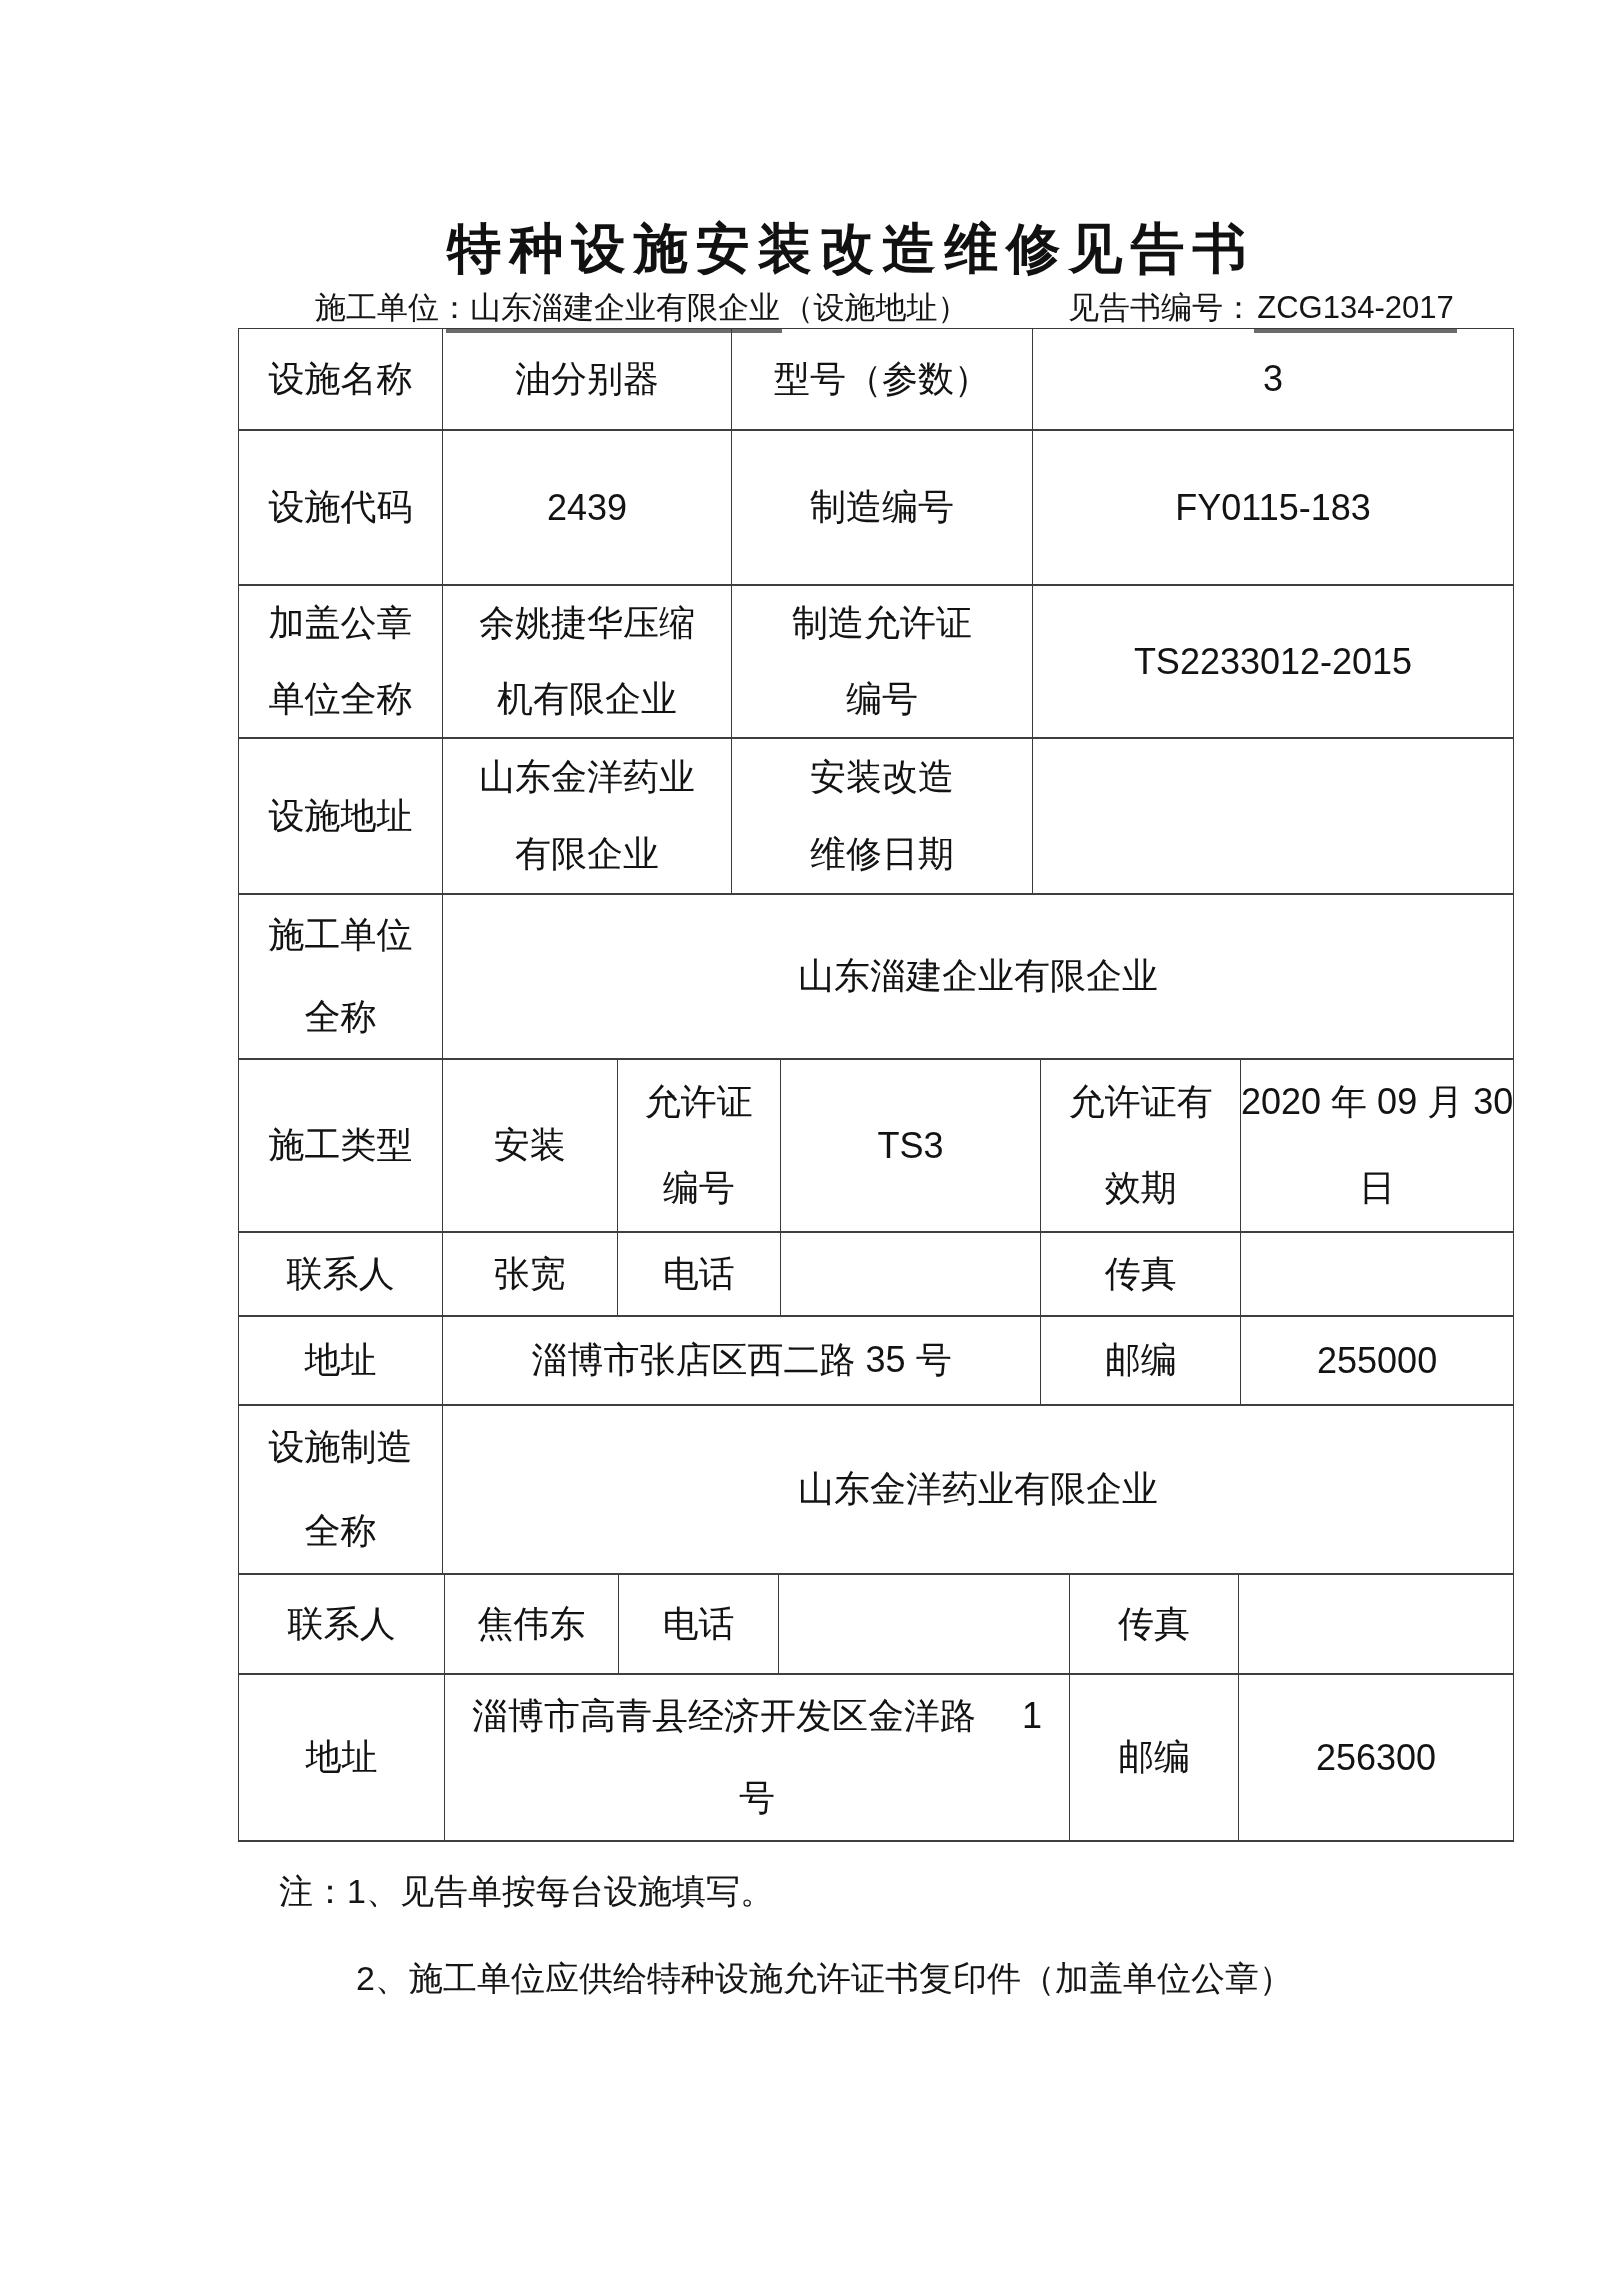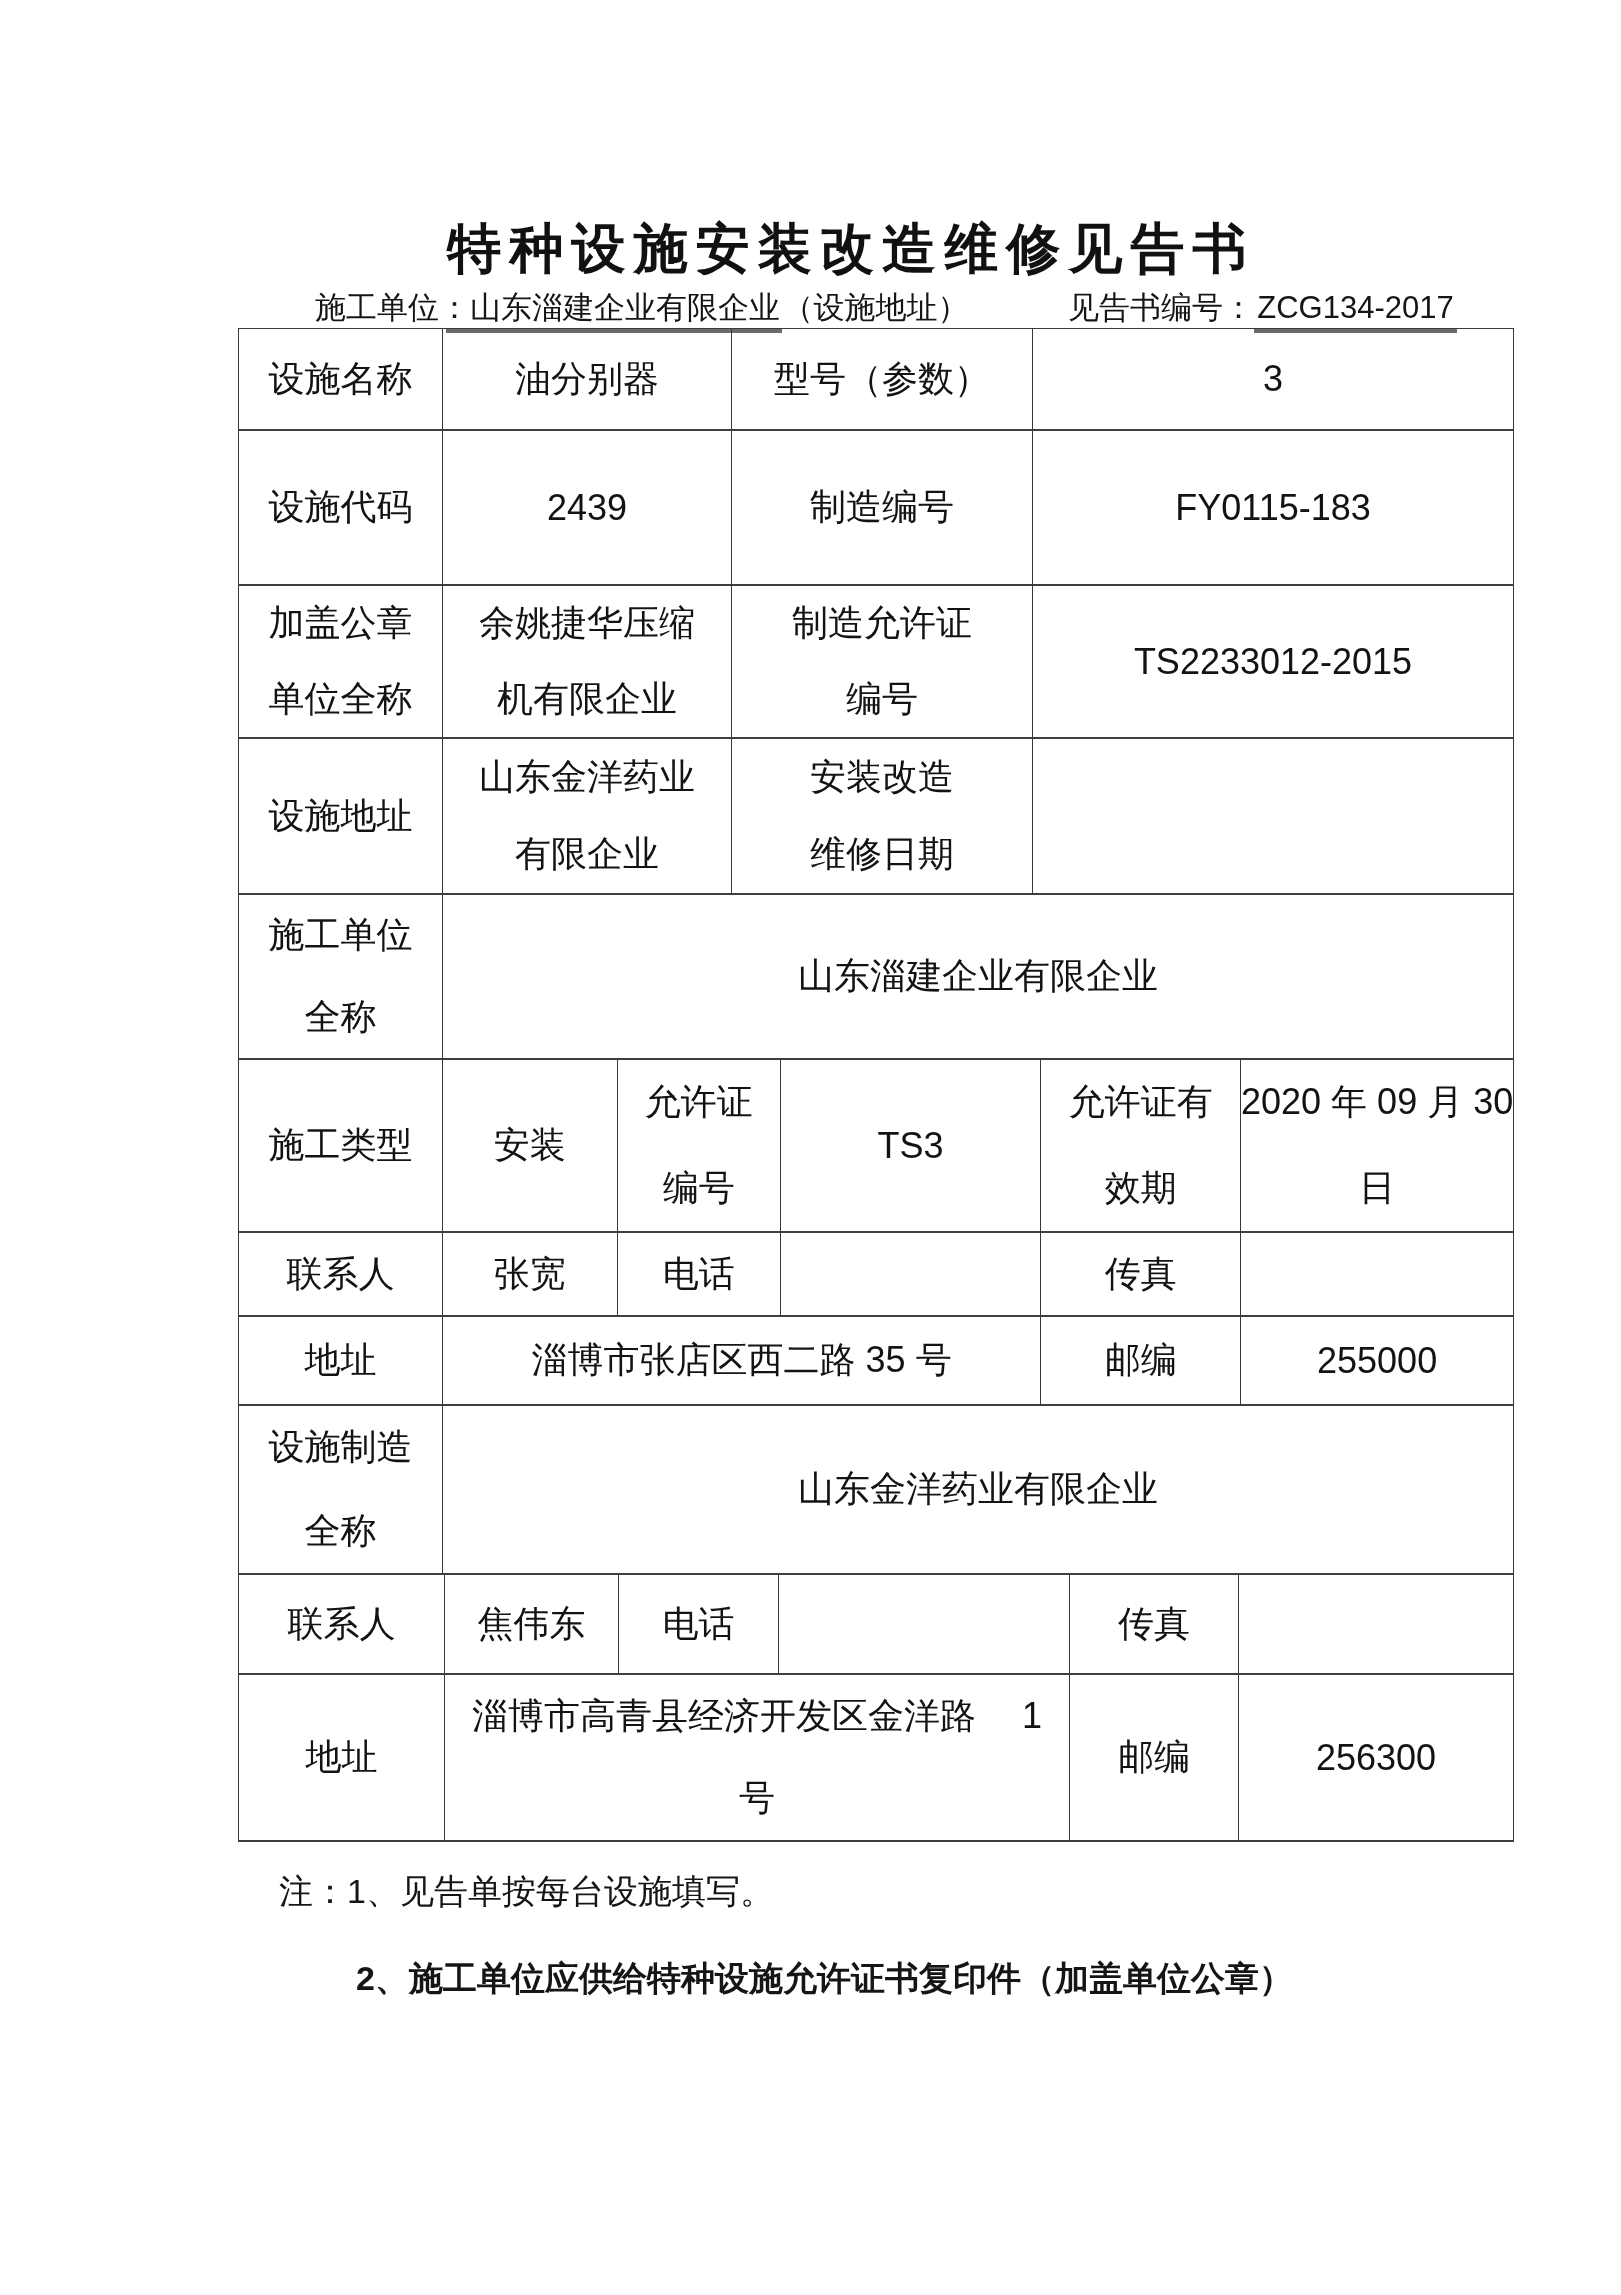--- a/index.html
+++ b/index.html
@@ -57,21 +57,21 @@
   
   .cc1{width:204px}.cc2{width:175px}.cc3{width:163px}.cc4{width:261px}.cc5{width:200px}.cc6{width:273px}
   
   .cd1{width:204px}.cd2{width:599px}.cd3{width:200px}.cd4{width:273px}
   
   .ce1{width:206px}.ce2{width:174px}.ce3{width:160px}.ce4{width:291px}.ce5{width:169px}.ce6{width:275px}
   
   .cf1{width:206px}.cf2{width:625px}.cf3{width:169px}.cf4{width:275px}
   .note{position:absolute;font-size:34px;line-height:42px;white-space:nowrap;color:#151515;}
   .note-1{left:239px;top:1870px;}
-  .note-2{left:316px;top:1957px;font-weight:bold;}
+  .note-2{left:316px;top:1957px;}
 </style>
 </head>
 <body>
 
 <div class="page">
 
   <div class="doc-title">特种设施安装改造维修见告书</div>
 
   <div class="subline sub-left"><span>施工单位：</span><span class="uline">山东淄建企业有限企业</span><span>（设施地址）</span></div>
 

